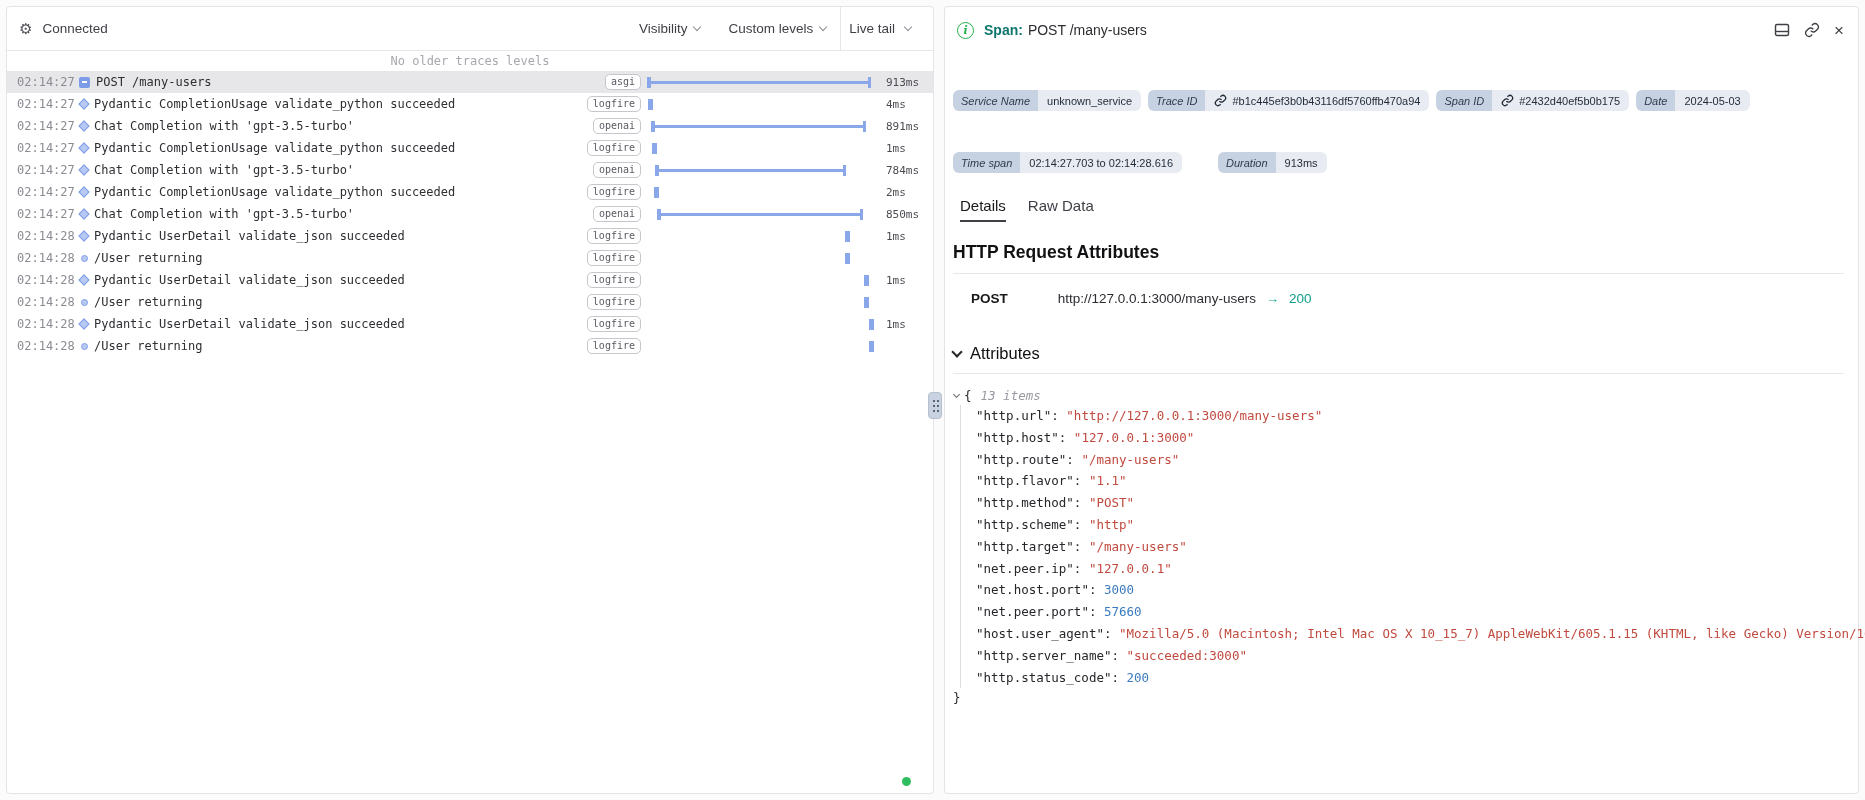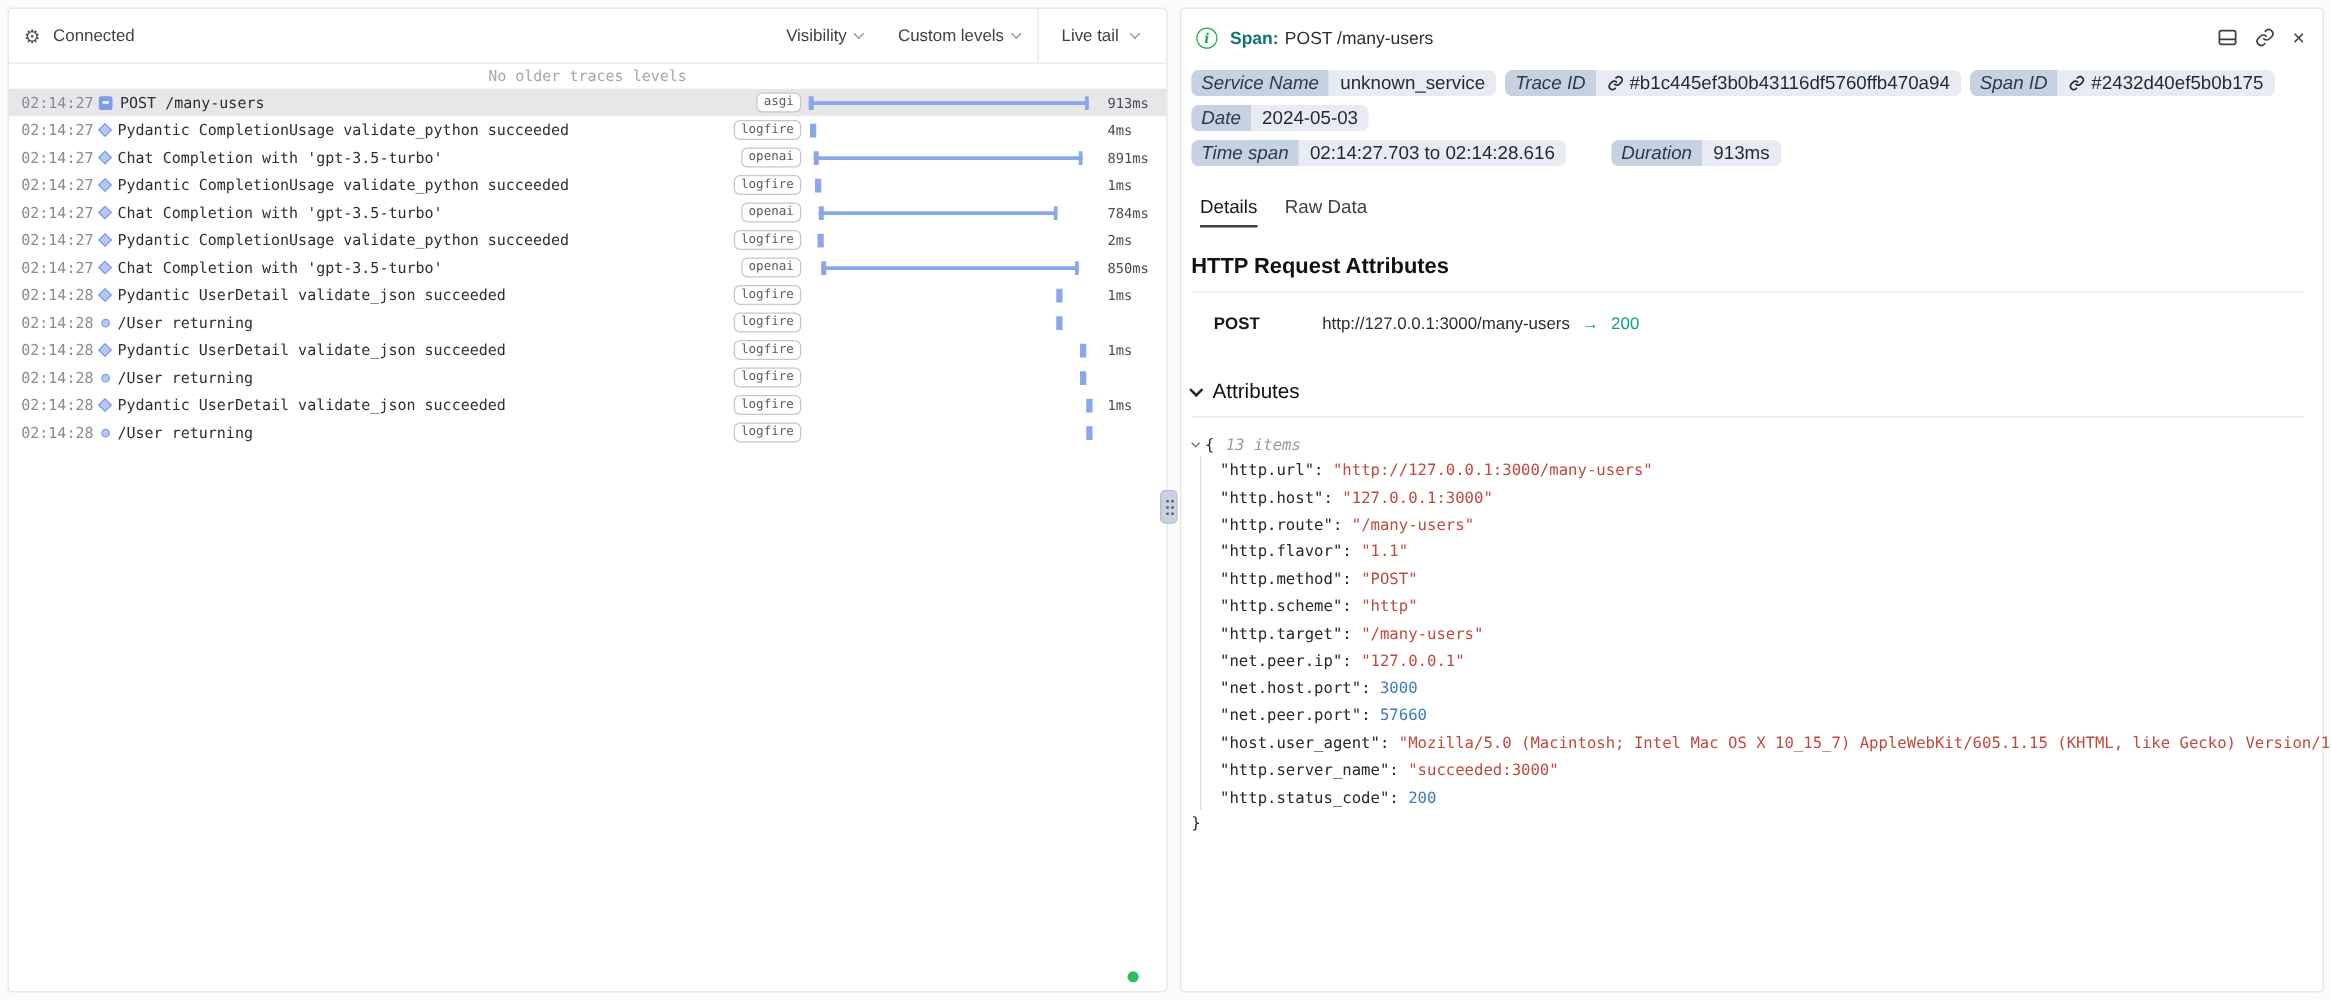--- a/index.html
+++ b/index.html
@@ -29,21 +29,21 @@
   .gear { font-size:15px; color:#52525b; margin-right:10px; cursor:pointer; }
   .lp-header .spacer { flex:1; }
   .hdr-btn { display:flex; align-items:center; gap:7px; padding:0 14px; cursor:pointer; color:#3f3f46; }
   .caret {
     display:inline-block; width:6px; height:6px;
     border-right:1.4px solid #8e8e96; border-bottom:1.4px solid #8e8e96;
     transform:rotate(45deg); margin-top:-3px;
   }
   .live-tail-box {
     align-self:stretch; display:flex; align-items:center;
-    border-left:1px solid #e7e7ea; padding:0 22px 0 18px;
+    border-left:1px solid #e7e7ea; padding:0 22px 0 8px;
   }
 
   
   .notice-row {
     height:20px; display:flex; align-items:center; justify-content:center;
     font-family:"DejaVu Sans Mono", monospace; font-size:12px; color:#a7a7af;
   }
   .trace-row {
     height:22px; display:flex; align-items:center;
     padding-left:10px; cursor:pointer;
@@ -112,21 +112,21 @@
   }
   .rp-title-prefix { font-weight:bold; font-size:14px; color:#0f766e; margin-right:5px; }
   .rp-title { font-size:14px; color:#2c2c31; }
   .rp-header .spacer { flex:1; }
   .hdr-icon { margin-left:14px; cursor:pointer; color:#3f3f46; display:inline-flex; }
   .hdr-icon svg { stroke:#3f3f46; }
   .close-x { font-size:17px; color:#3f3f46; line-height:1; }
 
   .badges { display:flex; flex-wrap:wrap; gap:7px; margin-top:13px; }
   .badges + .badges { margin-top:7px;gap:36px; }
-  .badge { display:inline-flex; border-radius:6px; overflow:hidden; font-size:15px; height:21px; }
+  .badge { display:inline-flex; border-radius:6px; overflow:hidden; font-size:11px; height:21px;margin-top:34px; }
   .badge-label {
     background:#c6d2e2; color:#2f3b4c; font-style:italic;
     padding:2px 8px; display:flex; align-items:center;
   }
   .badge-value {
     background:#e8ecf2; color:#1f2937;
     padding:2px 9px; display:flex; align-items:center; gap:5px;
   }
   .badge .link-icon { display:none; }
   .badge.has-link .link-icon { display:inline-flex; }

